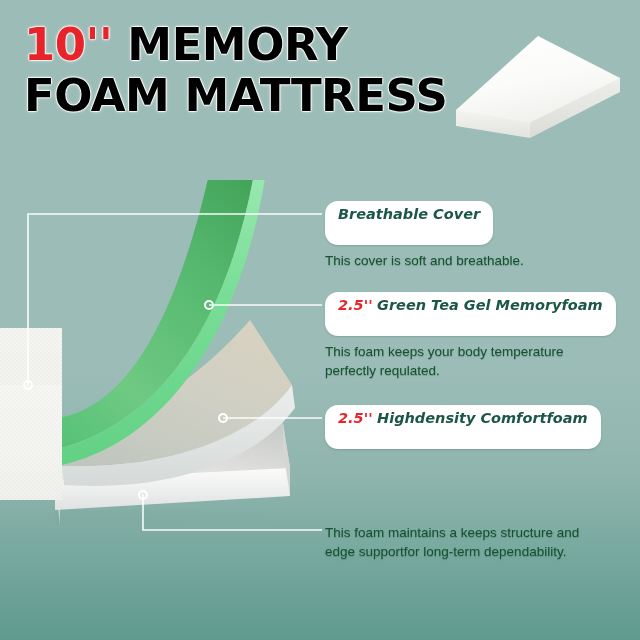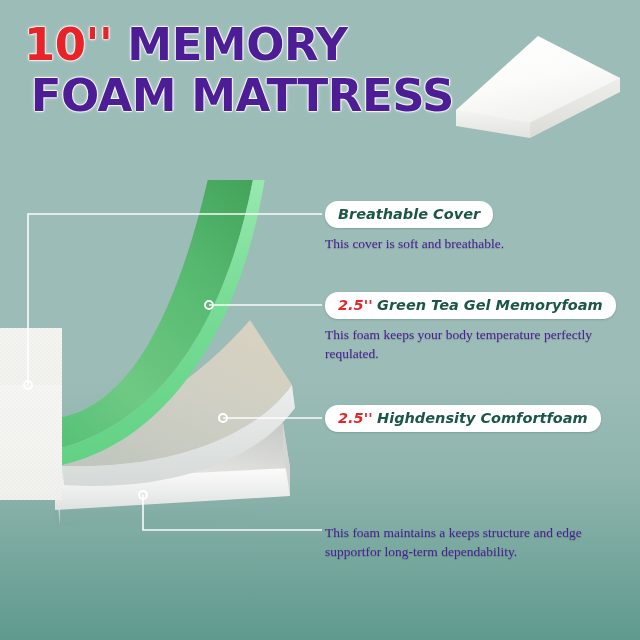--- a/index.html
+++ b/index.html
@@ -29,63 +29,63 @@
     font-family:"DejaVu Sans","Liberation Sans",sans-serif;
     text-shadow:
       0 0 1px rgba(255,255,255,.95),
        1px 0 1px rgba(255,255,255,.85),
       -1px 0 1px rgba(255,255,255,.85),
        0 1px 1px rgba(255,255,255,.85),
        0 -1px 1px rgba(255,255,255,.85),
        0 0 4px rgba(255,255,255,.55);
   }
   .h-num{color:#e8232a;margin-top:41px;}
-  .h-rest{color:#4c1d95;}
-  .line2{margin-top:6px;text-align:right;}
+  .h-rest{color:#000000;}
+  .line2{margin-top:6px;}
 
   
   .product{position:absolute;left:420px;top:22px;width:215px;height:120px;}
   .product svg{display:block;}
 
   
   .diagram{position:absolute;left:0px;top:180px;width:330px;height:420px;}
   .diagram svg{display:block;}
 
   
   .leads{position:absolute;left:0;top:0;width:640px;height:640px;pointer-events:none;}
 
   
   .callout{position:absolute;}
   .pill{
     display:inline-block;
     background:#ffffff;
     border-radius:13px;
-    padding:4px 13px 5px 13px;
+    padding:4px 13px 22px 13px;
     box-shadow:0 1px 2px rgba(20,50,45,.18);
     white-space:nowrap;
   }
   .pill-size{
     color:#e8232a;
     font-weight:bold;font-style:italic;
     font-size:14.5px;
     font-family:"DejaVu Sans","Liberation Sans",sans-serif;
   }
   .pill-name{
     color:#1c5647;
     font-weight:bold;font-style:italic;
     font-size:14.5px;
     font-family:"DejaVu Sans","Liberation Sans",sans-serif;
   }
   .desc{
     margin-top:7px;
-    color:#4c1d95;
+    color:#14532d;
     font-size:13.5px;
     line-height:1.38;
     max-width:288px;
-    font-family:Liberation Serif, serif;
+    font-family:Liberation Sans, sans-serif;
     text-shadow:0 1px 1px rgba(40,80,72,.35);
   }
   .c1{left:325px;top:201px;}
   .c2{left:325px;top:292px;}
   .c3{left:325px;top:405px;}
   .c4{left:325px;top:517px;}
 </style>
 </head>
 <body>
 

